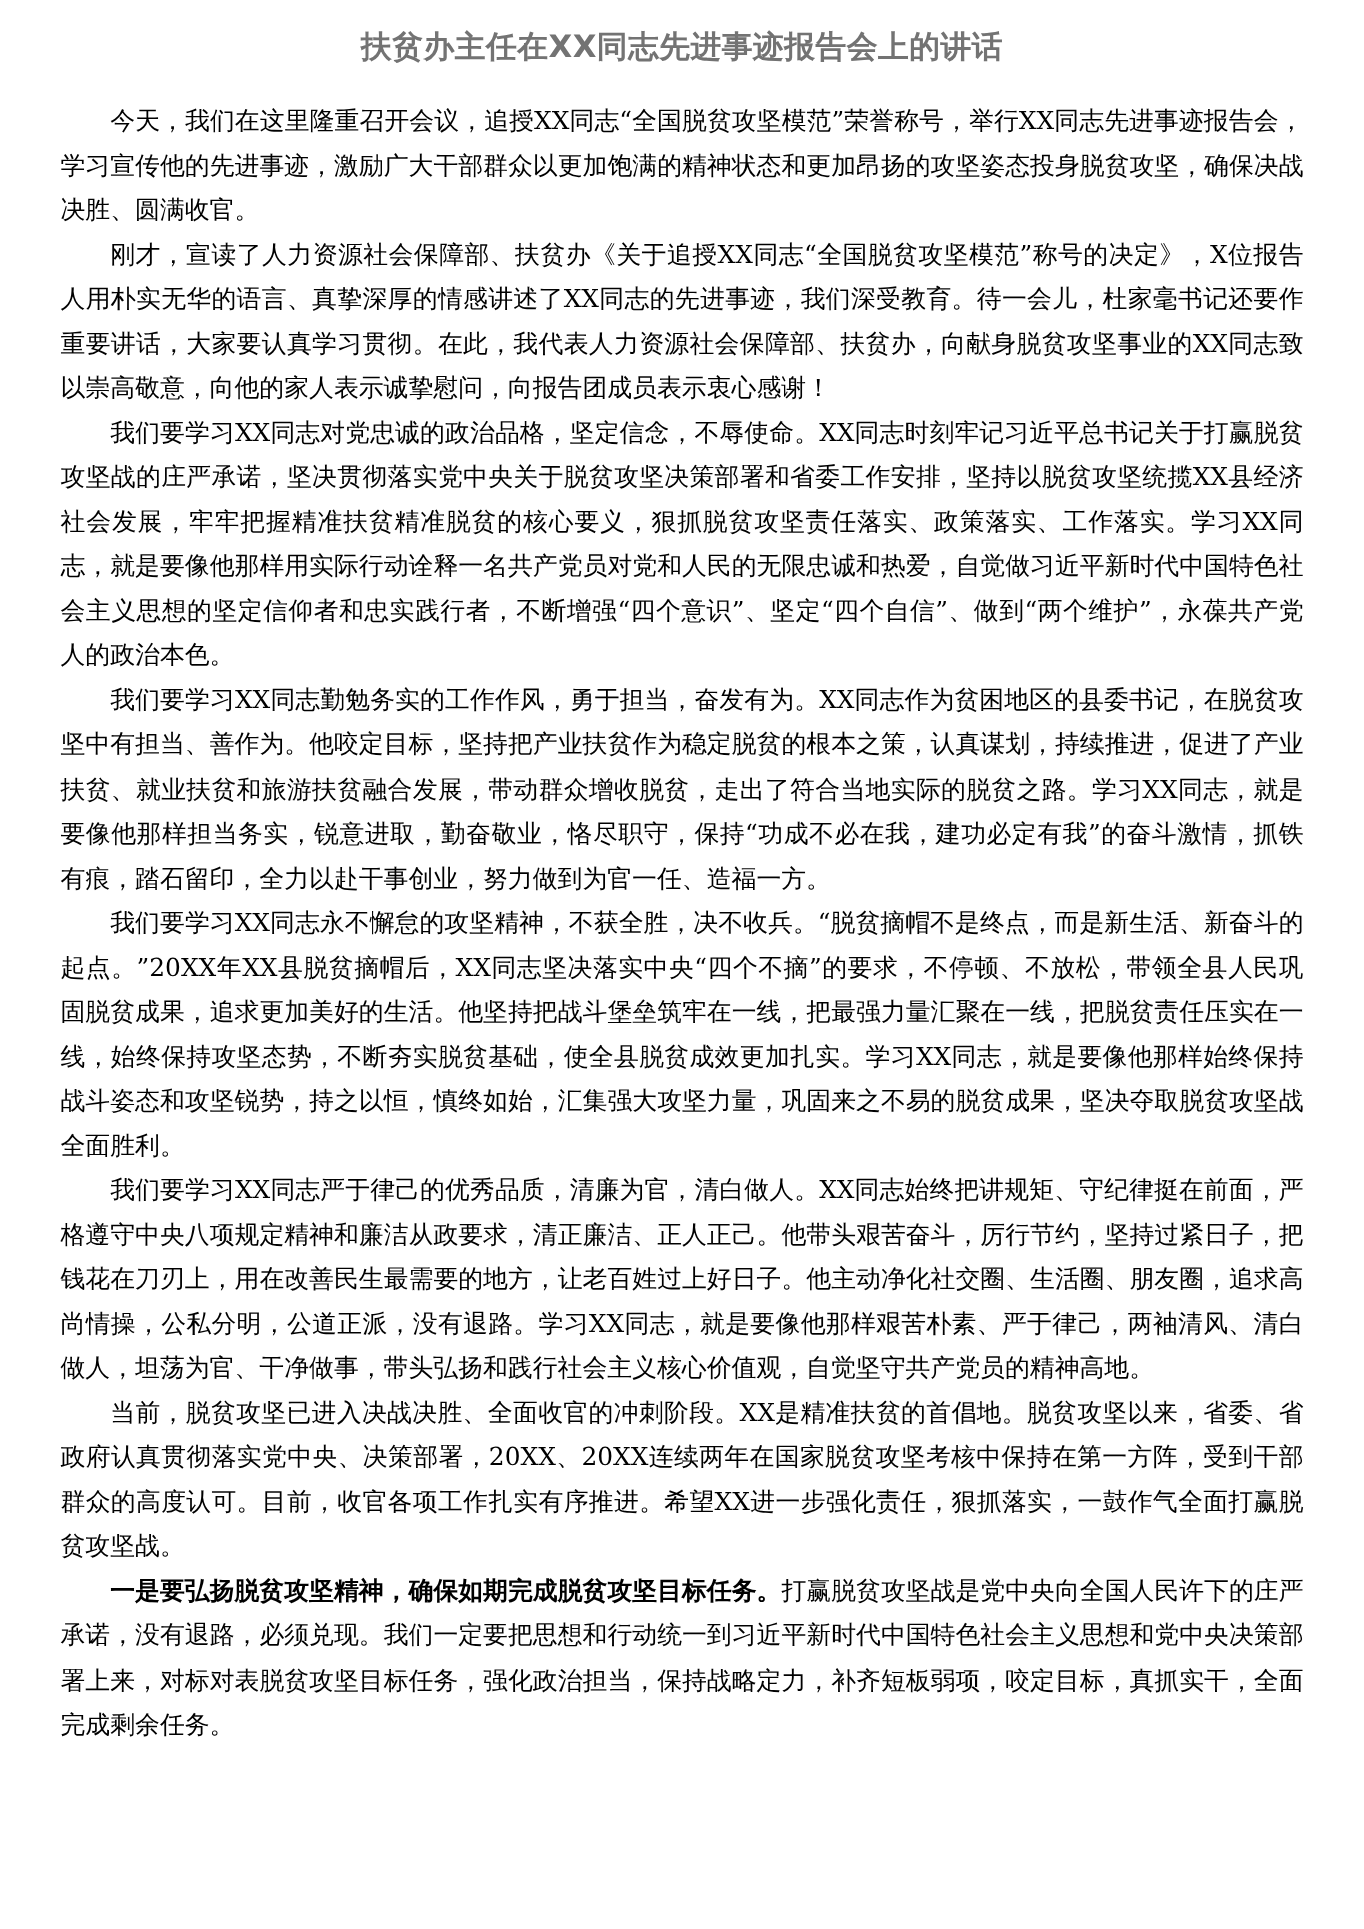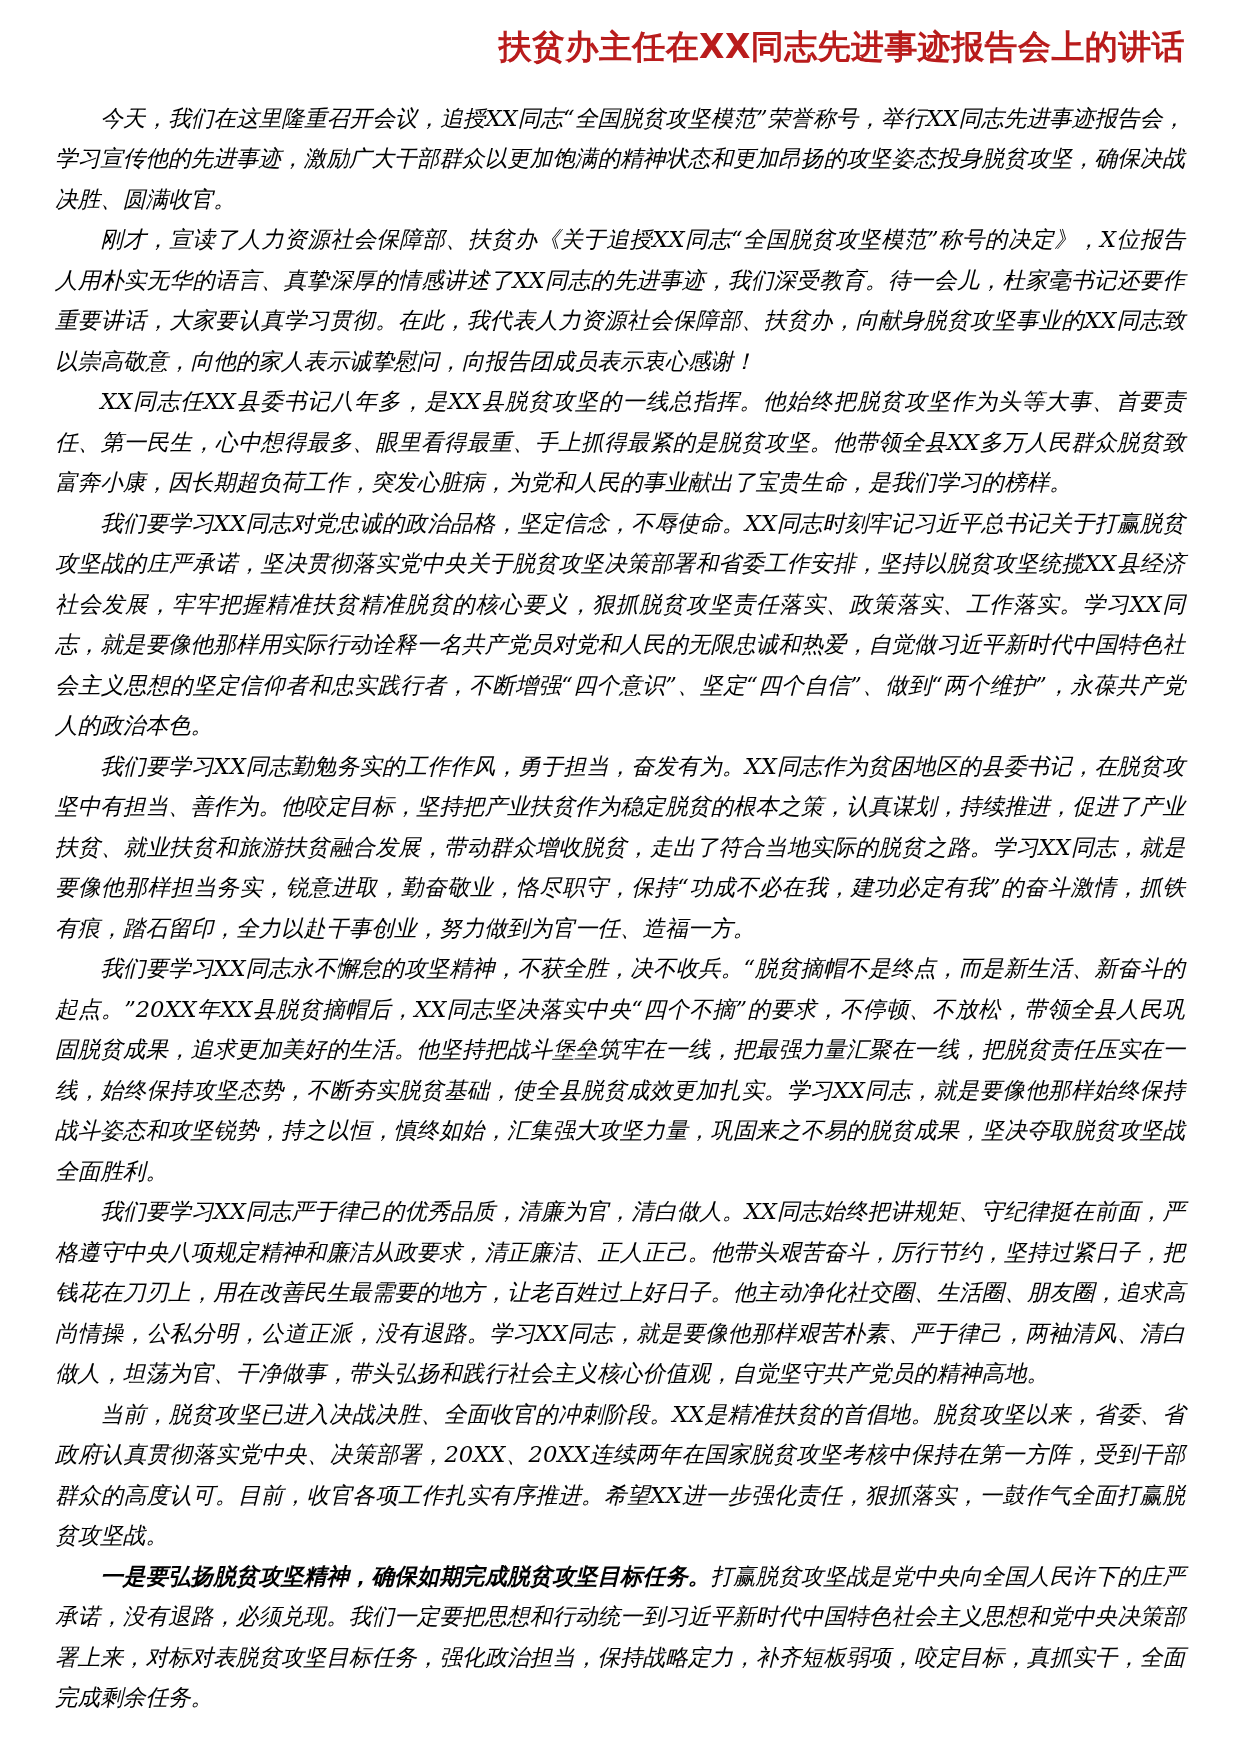--- a/index.html
+++ b/index.html
@@ -16,50 +16,49 @@
     -webkit-font-smoothing: none;
   }
   .page {
     width: 1240px;
     min-height: 1754px;
     box-sizing: border-box;
     padding: 22px 55px 20px 55px;
     background: #ffffff;
   }
   .doc-title {
-    text-align: right;
+    text-align: center;
     font-family: "DejaVu Sans", "Liberation Sans", sans-serif;
     font-weight: bold;
-    font-size: 33px;
+    font-size: 28px;
     line-height: 1.5;
     letter-spacing: 0.4px;
     margin: 0 0 26px 0;
     padding: 0;
-    color: #b91c1c;
+    color: #737373;
   }
   .salutation {
     font-size: 22.6px;
     line-height: 40.5px;
     margin: 0;
     padding: 0;
     text-align: justify;
     text-justify: inter-character;
     letter-spacing: 0px;
   }
   .para {
     font-size: 22.6px;
     line-height: 40.5px;
     margin: 0;
     padding: 0;
     text-align: justify;
     text-justify: inter-character;
     text-indent: 2em;
     letter-spacing: 0px;
     word-break: break-all;
-    font-style: italic;
   }
   .para .lead {
     font-weight: bold;
   }
   .body-block {
     display: block;
   }
 </style>
 </head>
 <body>
@@ -68,23 +67,20 @@
 
   <h1 class="doc-title">扶贫办主任在XX同志先进事迹报告会上的讲话</h1>
 
 
   <div class="body-block">
     <p class="para">
       <span class="lead"></span><span>今天，我们在这里隆重召开会议，追授XX同志“全国脱贫攻坚模范”荣誉称号，举行XX同志先进事迹报告会，学习宣传他的先进事迹，激励广大干部群众以更加饱满的精神状态和更加昂扬的攻坚姿态投身脱贫攻坚，确保决战决胜、圆满收官。</span>
     </p>
     <p class="para">
       <span class="lead"></span><span>刚才，宣读了人力资源社会保障部、扶贫办《关于追授XX同志“全国脱贫攻坚模范”称号的决定》，X位报告人用朴实无华的语言、真挚深厚的情感讲述了XX同志的先进事迹，我们深受教育。待一会儿，杜家毫书记还要作重要讲话，大家要认真学习贯彻。在此，我代表人力资源社会保障部、扶贫办，向献身脱贫攻坚事业的XX同志致以崇高敬意，向他的家人表示诚挚慰问，向报告团成员表示衷心感谢！</span>
-    </p>
-    <p class="para">
-      <span class="lead"></span><span>XX同志任XX县委书记八年多，是XX县脱贫攻坚的一线总指挥。他始终把脱贫攻坚作为头等大事、首要责任、第一民生，心中想得最多、眼里看得最重、手上抓得最紧的是脱贫攻坚。他带领全县XX多万人民群众脱贫致富奔小康，因长期超负荷工作，突发心脏病，为党和人民的事业献出了宝贵生命，是我们学习的榜样。</span>
     </p>
     <p class="para">
       <span class="lead"></span><span>我们要学习XX同志对党忠诚的政治品格，坚定信念，不辱使命。XX同志时刻牢记习近平总书记关于打赢脱贫攻坚战的庄严承诺，坚决贯彻落实党中央关于脱贫攻坚决策部署和省委工作安排，坚持以脱贫攻坚统揽XX县经济社会发展，牢牢把握精准扶贫精准脱贫的核心要义，狠抓脱贫攻坚责任落实、政策落实、工作落实。学习XX同志，就是要像他那样用实际行动诠释一名共产党员对党和人民的无限忠诚和热爱，自觉做习近平新时代中国特色社会主义思想的坚定信仰者和忠实践行者，不断增强“四个意识”、坚定“四个自信”、做到“两个维护”，永葆共产党人的政治本色。</span>
     </p>
     <p class="para">
       <span class="lead"></span><span>我们要学习XX同志勤勉务实的工作作风，勇于担当，奋发有为。XX同志作为贫困地区的县委书记，在脱贫攻坚中有担当、善作为。他咬定目标，坚持把产业扶贫作为稳定脱贫的根本之策，认真谋划，持续推进，促进了产业扶贫、就业扶贫和旅游扶贫融合发展，带动群众增收脱贫，走出了符合当地实际的脱贫之路。学习XX同志，就是要像他那样担当务实，锐意进取，勤奋敬业，恪尽职守，保持“功成不必在我，建功必定有我”的奋斗激情，抓铁有痕，踏石留印，全力以赴干事创业，努力做到为官一任、造福一方。</span>
     </p>
     <p class="para">
       <span class="lead"></span><span>我们要学习XX同志永不懈怠的攻坚精神，不获全胜，决不收兵。“脱贫摘帽不是终点，而是新生活、新奋斗的起点。”20XX年XX县脱贫摘帽后，XX同志坚决落实中央“四个不摘”的要求，不停顿、不放松，带领全县人民巩固脱贫成果，追求更加美好的生活。他坚持把战斗堡垒筑牢在一线，把最强力量汇聚在一线，把脱贫责任压实在一线，始终保持攻坚态势，不断夯实脱贫基础，使全县脱贫成效更加扎实。学习XX同志，就是要像他那样始终保持战斗姿态和攻坚锐势，持之以恒，慎终如始，汇集强大攻坚力量，巩固来之不易的脱贫成果，坚决夺取脱贫攻坚战全面胜利。</span>
     </p>

